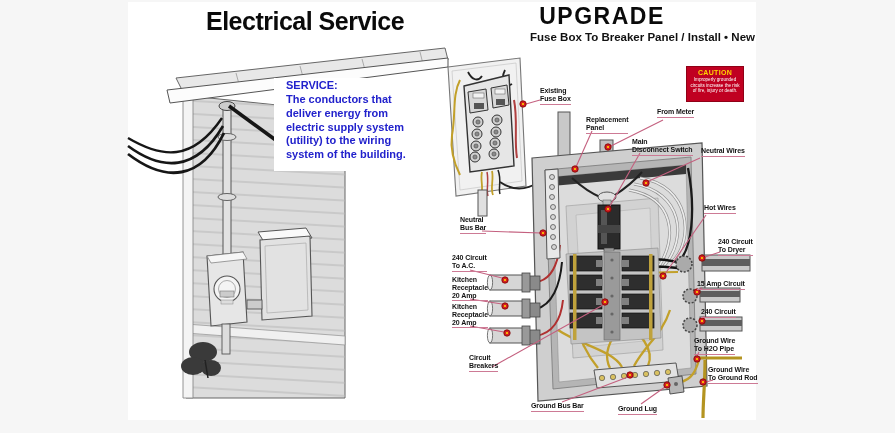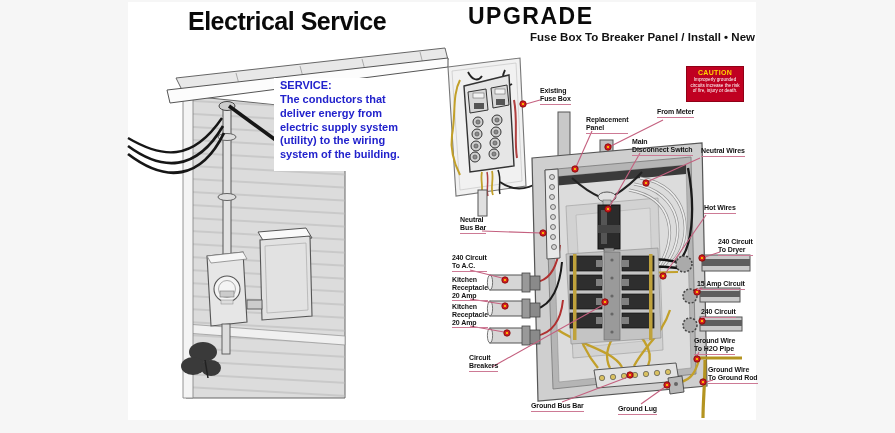--- a/index.html
+++ b/index.html
@@ -1,28 +1,28 @@
 <!DOCTYPE html>
 <html><head>
 <meta charset="utf-8">
 <style>
   html,body{margin:0;padding:0;background:#f6f6f6;}
   #stage{position:relative;width:895px;height:433px;background:#f6f6f6;overflow:hidden;
          font-family:"Liberation Sans",sans-serif;}
   #paper{position:absolute;left:128px;top:2px;width:628px;height:418px;background:#ffffff;}
   svg{position:absolute;left:0;top:0;}
   .txt{position:absolute;z-index:5;}
-  .big-title{font-weight:bold;color:#0a0a0a;text-align:left;}
+  .big-title{font-weight:bold;color:#0a0a0a;text-align:center;}
   #left-title{left:188px;top:7px;width:234px;font-size:25px;letter-spacing:-0.5px;}
   #right-title{left:468px;top:3px;width:268px;font-size:23px;letter-spacing:1.5px;}
   #right-subtitle{left:450px;top:31px;width:305px;text-align:right;font-weight:bold;
                   font-size:11.5px;color:#111;}
   #service-note{left:274px;top:78px;width:144px;min-height:90px;background:#ffffff;
                 color:#2222cc;font-weight:bold;font-size:11px;line-height:1.26;
-                padding:1px 0 2px 6px;}
+                padding:1px 0 2px 12px;}
   #service-note .body{white-space:pre-line;}
   #caution{left:686px;top:66px;width:58px;height:36px;background:#c00021;
            border:1px solid #8f0016;box-sizing:border-box;text-align:center;}
   #caution .c-title{color:#ffd400;font-weight:bold;font-size:7px;margin-top:2px;letter-spacing:0.3px;}
   #caution .c-body{color:#ffffff;font-size:4.6px;line-height:1.2;white-space:pre-line;margin-top:1px;}
   .callout{position:absolute;z-index:6;font-size:7px;font-weight:bold;line-height:1.12;
            color:#131313;white-space:pre-line;border-bottom:1.2px solid #cd7a95;
            padding-bottom:1px;letter-spacing:-0.1px;}
 </style>
 </head>

